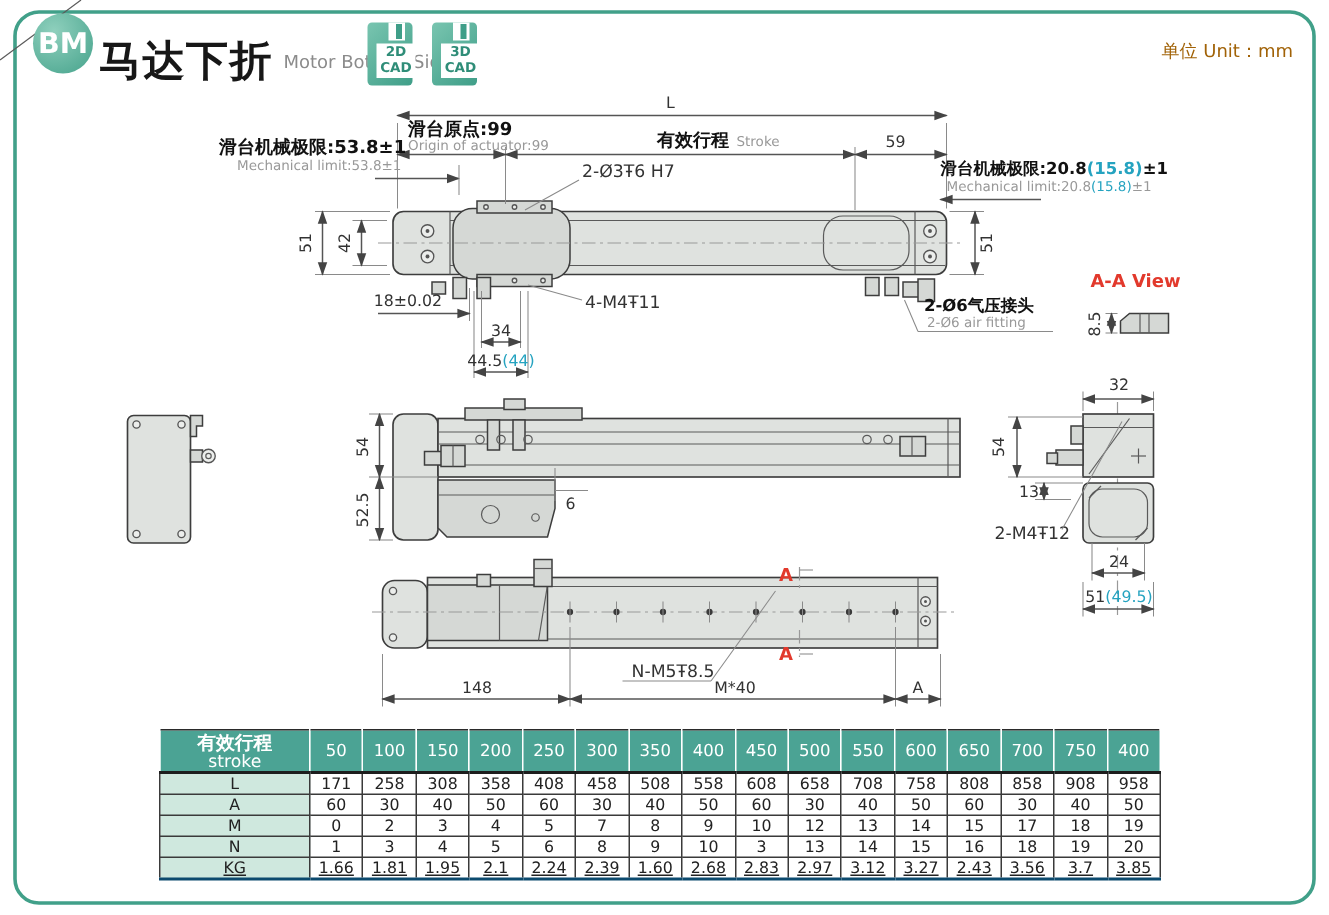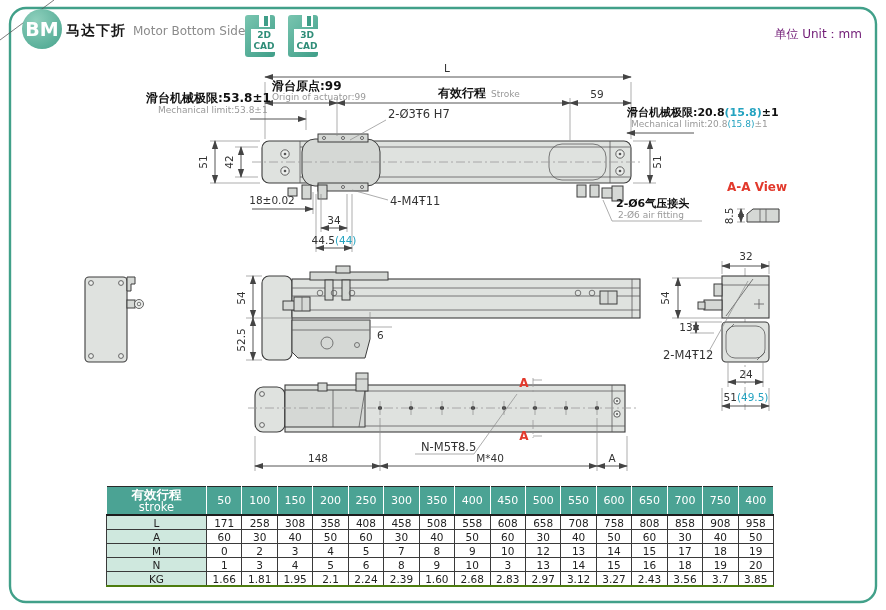--- a/index.html
+++ b/index.html
@@ -24,41 +24,41 @@
   .zhb{fill:#111;font-size:12px;font-weight:bold;}
   .zhb2{fill:#111;font-size:11px;font-weight:bold;}
   .sub{fill:#999;font-size:9px;font-weight:normal;}
   .accent{fill:#25a3c0;}
   .red{fill:#e2392c;font-weight:bold;font-size:12px;}
   
   .badge{position:absolute;left:22px;top:9px;width:40px;height:40px;border-radius:50%;
     background:radial-gradient(circle at 35% 30%,#8fd0bd,#45a28b);color:#fff;
     font-size:19px;font-weight:bold;display:flex;align-items:center;justify-content:center;}
   .titlebar{position:absolute;left:66px;top:22px;display:flex;align-items:center;gap:7px;white-space:nowrap;}
-  .title-zh{font-size:14px;font-weight:bold;color:#171717;letter-spacing:1px;}
+  .title-zh{font-size:28px;font-weight:bold;color:#171717;letter-spacing:1px;}
   .title-en{font-size:12px;color:#8b8b8b;}
   .cad{position:absolute;top:15px;width:30px;height:42px;border-radius:3px;
     background:linear-gradient(135deg,#79c5b0,#3f9e88);cursor:pointer;}
   .cad .shutter{position:absolute;right:5px;top:0;width:11px;height:12px;background:#fff;}
   .cad .shutter i{position:absolute;right:2px;top:1px;width:4px;height:10px;background:#3f9e88;display:block;}
   .cad .lab{position:absolute;left:6px;bottom:5px;width:26px;height:23px;background:#fff;
     display:flex;flex-direction:column;align-items:center;justify-content:center;
     font-size:9px;font-weight:bold;color:#2f8d78;line-height:1.15;}
-  .unit{position:absolute;right:24px;top:26px;font-size:12px;color:#701a75;}
+  .unit{position:absolute;right:24px;top:26px;font-size:12px;color:#a16207;}
   
   .tablebox{position:absolute;left:106px;top:486px;width:668px;}
   .tablebox table{width:100%;border-collapse:collapse;table-layout:fixed;border:1.5px solid #2a2a2a;}
   .tablebox th{background:#4ba394;color:#fff;font-weight:normal;border-left:1px solid #fff;
     border-right:1px solid #fff;border-bottom:2px solid #1d1d1d;height:27px;padding:0;font-size:11px;}
   .tablebox th.first{font-size:12px;line-height:1.1;}
   .hzh{font-weight:bold;font-size:12.5px;}
   .hen{font-size:11.5px;margin-top:-1px;}
   .tablebox td{border:1px solid #3a3a3a;text-align:center;height:13px;font-size:10.5px;padding:0;color:#222;background:#fff;}
   .tablebox td.lbl{background:#cfe8de;}
-  .tablebox tbody tr:last-child td{border-bottom:2px solid #4d7c0f;}
+  .tablebox tbody tr:last-child td{border-bottom:2px solid #0c4a6e;text-decoration:underline;}
 </style>
 </head>
 <body>
 
 <svg width="886" height="610" viewBox="0 0 886 610">
   <defs>
     <marker id="ma" viewBox="0 0 10 10" refX="9" refY="5" markerWidth="9" markerHeight="9" orient="auto-start-reverse">
       <path d="M0,1.5 L10,5 L0,8.5 z" fill="#444"></path>
     </marker>
   </defs>

